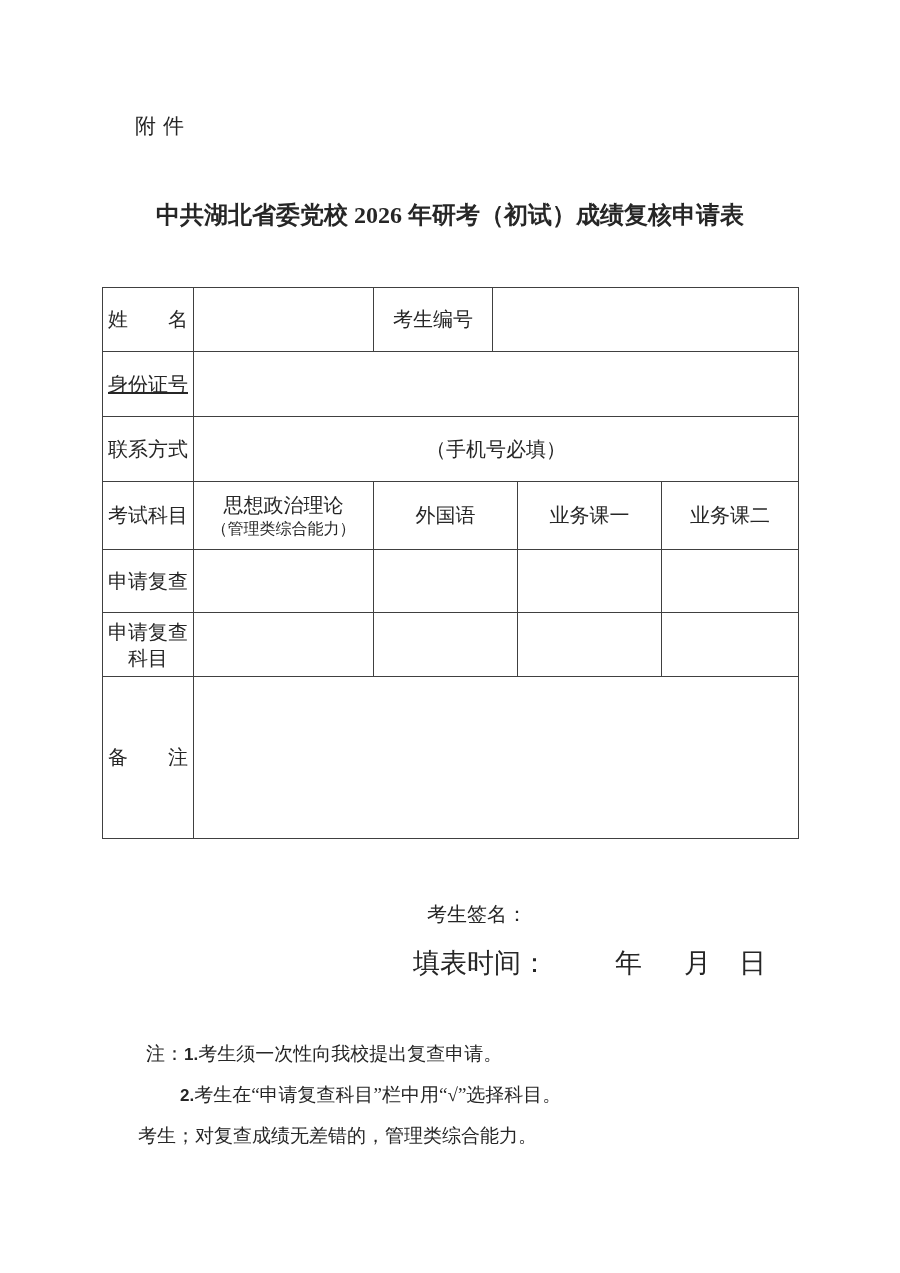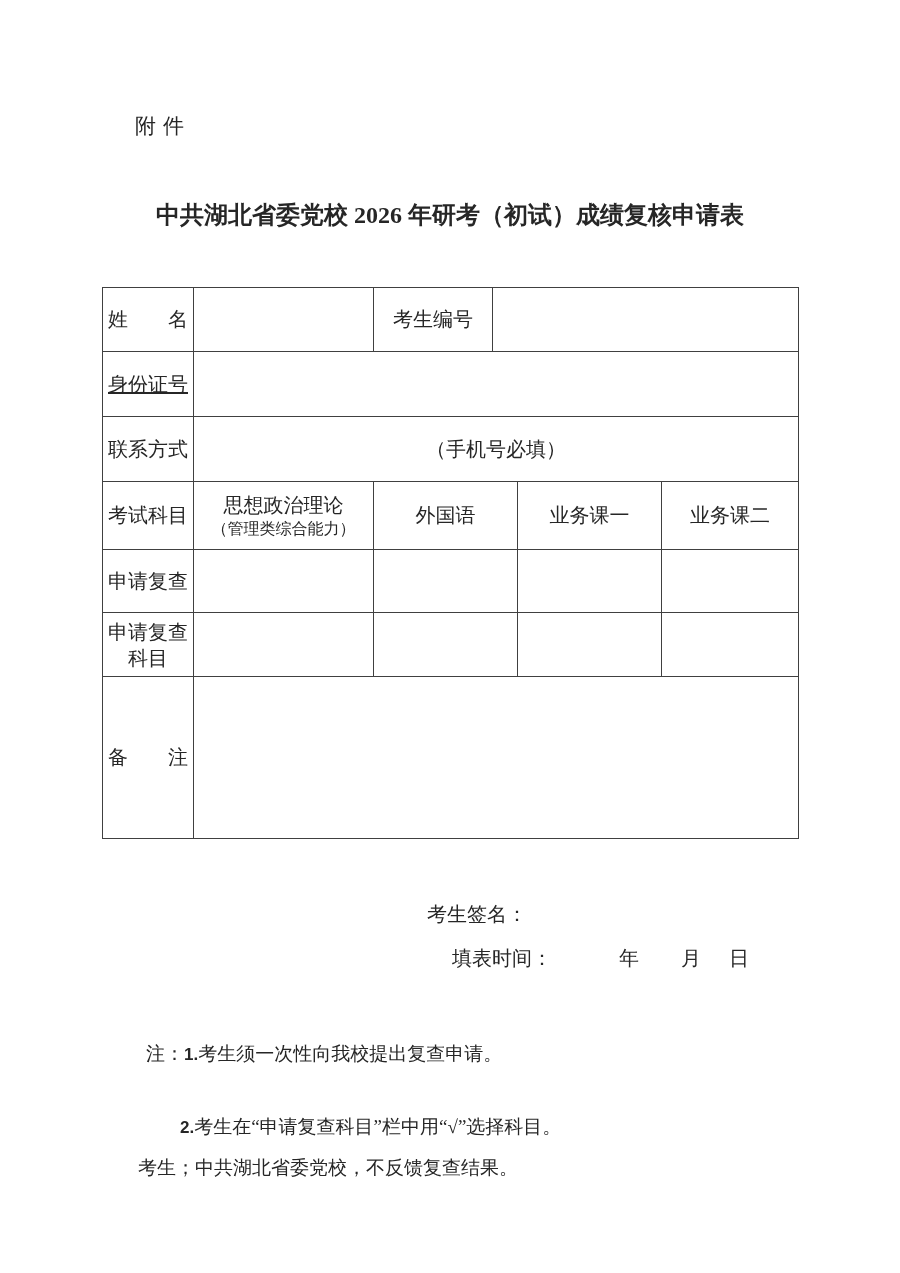--- a/index.html
+++ b/index.html
@@ -33,31 +33,31 @@
   tr.r1{height:64px;} tr.r2{height:65px;text-decoration:underline;} tr.r3{height:65px;}
   tr.r4{height:68px;} tr.r5{height:63px;} tr.r6{height:64px;margin-top:44px;}
   tr.r7{height:162px;}
   .just{
     display:inline-block;width:80px;
     text-align:justify;text-align-last:justify;
   }
   .two-line{line-height:26px;}
   .sub-small{font-size:16px;line-height:22px;}
   .sig-name{position:absolute;left:427px;top:901px;font-size:20px;}
-  .sig-date{position:absolute;left:452px;top:945px;font-size:20px;}
+  .sig-date{position:absolute;left:413px;top:945px;font-size:27px;}
   .sp-year{margin-left:67px;}
   .sp-month{margin-left:42px;}
   .sp-day{margin-left:28px;}
   .notes{
     position:absolute;left:138px;top:1034px;width:680px;
     font-size:19px;line-height:40px;
   }
   .note-line{white-space:nowrap;}
   .nl-first{padding-left:8px;}
-  .nl-indent{padding-left:42px;margin-top:32px;}
+  .nl-indent{padding-left:42px;}
   .note-num{
     font-family:"Liberation Sans","DejaVu Sans",sans-serif;
     font-weight:bold;font-size:17px;
   }
 </style>
 </head>
 <body>
 
 <div class="page">
 
@@ -131,17 +131,17 @@
   </div>
 
   <div class="notes">
     <div class="note-line nl-first">
       <span>注：</span><span class="note-num">1.</span><span>考生须一次性向我校提出复查申请。</span>
     </div>
     <div class="note-line nl-indent">
       <span class="note-num">2.</span><span>考生在“申请复查科目”栏中用“√”选择科目。</span>
     </div>
     <div class="note-line">
-      <span>考生；中共湖北省委党校，不反馈复查结果。</span>
+      <span>考生；对复查成绩无差错的，管理类综合能力。</span>
     </div>
   </div>
 
 </div>
 
 </body></html>

